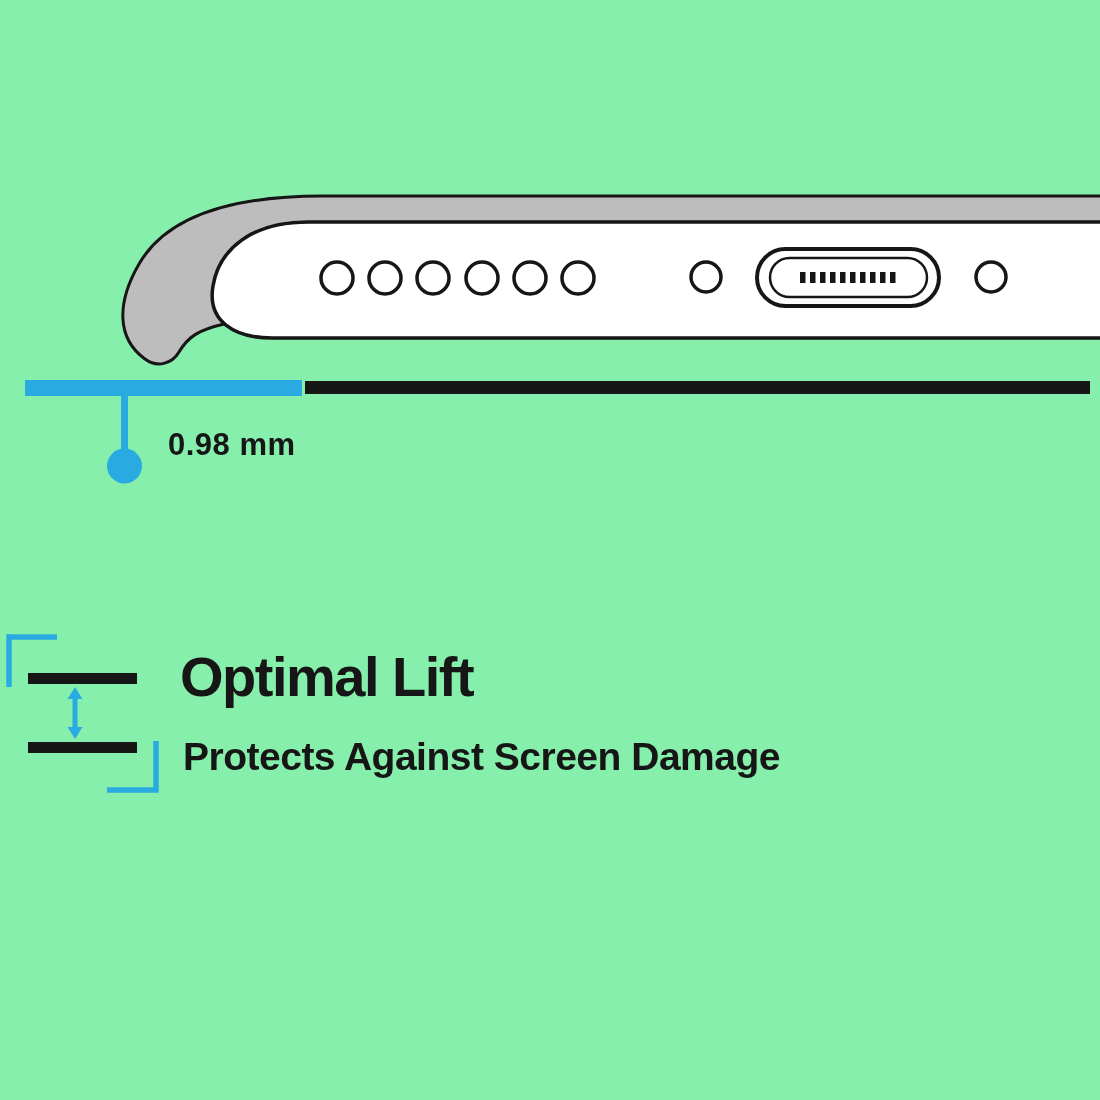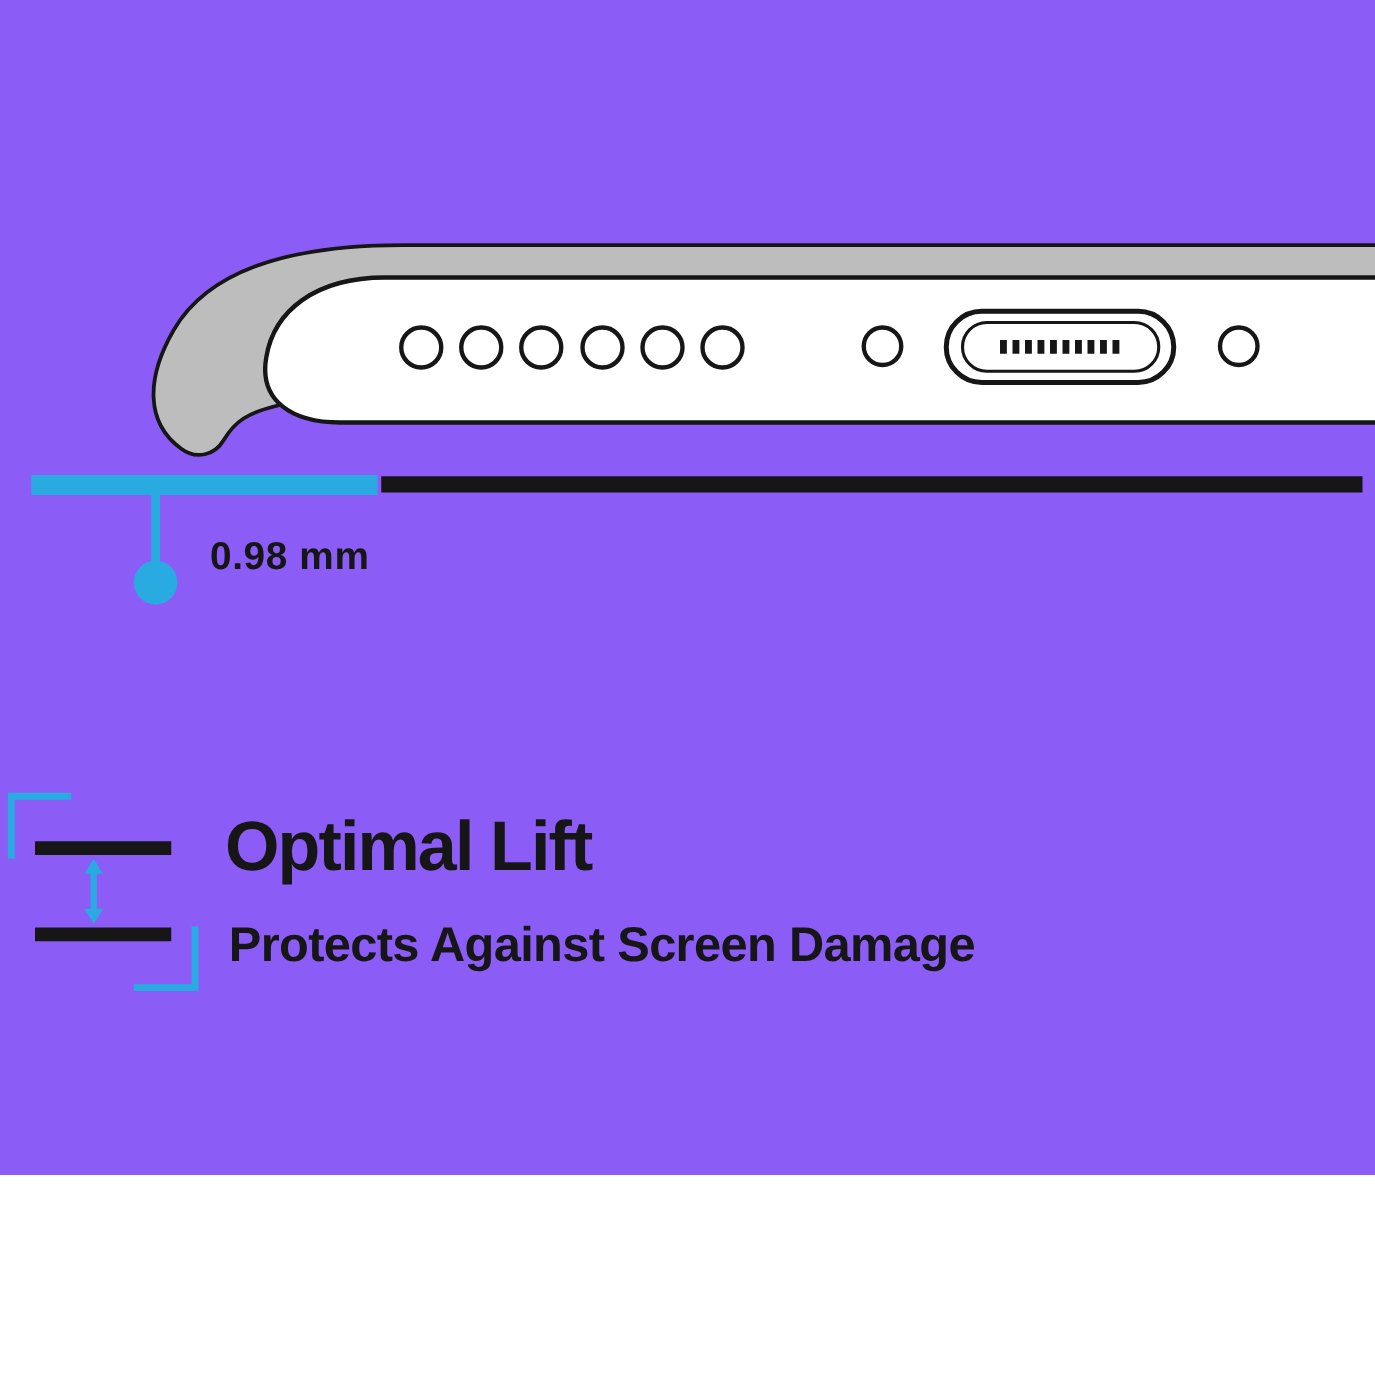--- a/index.html
+++ b/index.html
@@ -4,22 +4,22 @@
 <style>
   html, body {
     margin: 0;
     padding: 0;
     background: #ffffff;
     font-family: "Liberation Sans", sans-serif;
   }
   .stage {
     position: relative;
     width: 1100px;
-    height: 940px;
-    background: #8b5cf6;
+    height: 1100px;
+    background: #86efac;
     overflow: hidden;
   }
   .gfx {
     position: absolute;
     top: 0;
     left: 0;
   }
   .label {
     position: absolute;
     color: #161616;

